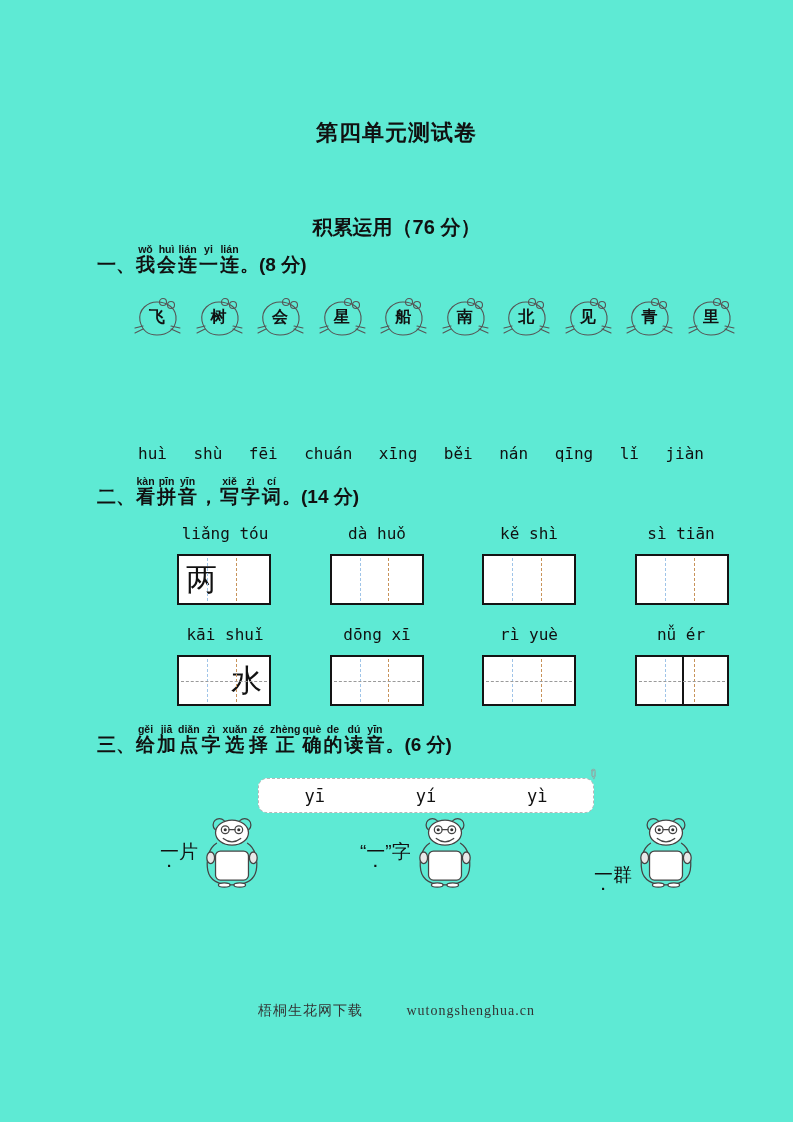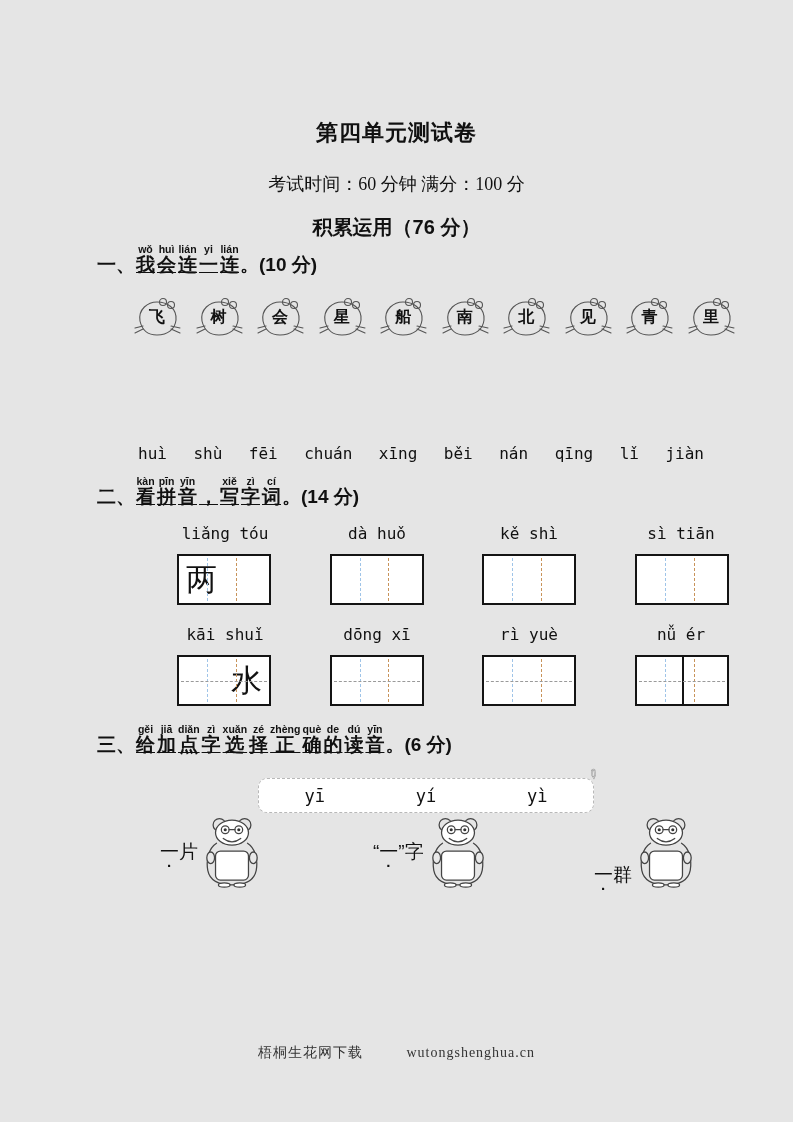--- a/index.html
+++ b/index.html
@@ -1,29 +1,29 @@
 <!DOCTYPE html>
 <html><head>
 <meta charset="utf-8">
 <style>
   html,body{margin:0;padding:0;background:#fff;}
   .page{
-    position:relative; width:793px; height:1122px; background:#e5e5e5;
+    position:relative; width:793px; height:1122px; background:#5eead4;
     font-family:"Liberation Sans","DejaVu Sans",sans-serif; color:#111; overflow:hidden;
   }
   
   .title{position:absolute; top:118px; left:0; width:100%; text-align:center;
          font-size:22px; font-weight:bold; letter-spacing:1px;}
   .exam-info{position:absolute; top:172px; left:0; width:100%; text-align:center;
          font-size:18px; font-family:"Liberation Serif","DejaVu Serif",serif;}
   .banner{position:absolute; top:214px; left:0; width:100%; text-align:center;
          font-size:20px; font-weight:bold;}
   
   .q-heading{position:absolute; left:97px; font-size:19px; font-weight:bold; white-space:nowrap;}
-  .q-heading ruby{margin:11px 1px;text-decoration:underline;}
+  .q-heading ruby{margin:11px 1px;}
   .q-heading rt{font-size:10.5px; font-weight:bold; letter-spacing:0;}
   #q1-heading{top:244px;}
   #q2-heading{top:476px;}
   #q3-heading{top:724px;}
   
   .frog-row{position:absolute; top:296px; left:133px; width:604px;
             display:flex; justify-content:space-between;}
   .frog{position:relative; width:50px; height:44px;}
   .frog svg{position:absolute; top:0; left:0;}
   .frog-char{position:absolute; top:11px; left:2px; width:44px; text-align:center;
@@ -51,40 +51,39 @@
   
   .options-box{position:absolute; top:778px; left:258px; width:334px; height:33px;
                border:1.2px dashed #b8b8b8; border-radius:9px; background:#fff;
                display:flex; justify-content:space-around; align-items:center;
                font-family:"DejaVu Sans Mono",monospace; font-size:17px;}
   .pen{position:absolute; right:-6px; top:-15px; font-size:16px; color:#9a9a9a;
        transform:rotate(40deg);}
   .items-row{position:absolute; top:816px; left:0; width:100%; height:95px;}
   .item{position:absolute; display:flex; align-items:center;}
   .item:nth-child(1){left:160px;}
-  .item:nth-child(2){left:373px;}
+  .item:nth-child(2){left:360px;}
   .item:nth-child(3){left:594px;align-items:flex-end;}
   .item-text{font-size:19px; white-space:nowrap; margin-right:3px;}
   .dot-char{position:relative; display:inline-block;}
   .dot-char::after{content:"·"; position:absolute; left:50%; transform:translateX(-50%);
        bottom:-0.62em; font-size:15px; font-weight:bold; color:#111;}
   
-  .footer{position:absolute; top:1044px; left:0; width:100%; text-align:center;
+  .footer{position:absolute; top:1002px; left:0; width:100%; text-align:center;
           font-size:14px; color:#333; font-family:"Liberation Serif","DejaVu Serif",serif;}
   .footer span{margin:0 20px; letter-spacing:1px;}
 </style>
 </head>
 <body>
 
 <div class="page">
   <div class="title">第四单元测试卷</div>
-  <div class="exam-info">考试时间：60 分钟 满分：100 分</div>
   <div class="banner">积累运用（76 分）</div>
 
-  <div class="q-heading" id="q1-heading"><span class="qnum">一、</span><ruby>我<rt>wǒ</rt></ruby><ruby>会<rt>huì</rt></ruby><ruby>连<rt>lián</rt></ruby><ruby>一<rt>yi</rt></ruby><ruby>连<rt>lián</rt></ruby><span class="qscore">。(10 分)</span></div>
+  <div class="q-heading" id="q1-heading"><span class="qnum">一、</span><ruby>我<rt>wǒ</rt></ruby><ruby>会<rt>huì</rt></ruby><ruby>连<rt>lián</rt></ruby><ruby>一<rt>yi</rt></ruby><ruby>连<rt>lián</rt></ruby><span class="qscore">。(8 分)</span></div>
   <div class="frog-row" id="frog-row">
       <div class="frog">
         <svg viewBox="0 0 50 44" width="50" height="44" fill="none" stroke="#555" stroke-width="1.1" stroke-linecap="round">
           <path d="M7,25 C5,13 15,6 24,6 C34,6 44,12 43,24 C42,33 35,39 24,39 C14,39 9,34 7,25 Z"></path>
           <circle cx="30" cy="6" r="3.5"></circle>
           <circle cx="38" cy="9" r="3.5"></circle>
           <path d="M2,32 L10,30 M2,37 L10,33 M38,30 L47,32 M38,33 L47,37"></path>
         </svg>
         <span class="frog-char">飞</span>
       </div>

